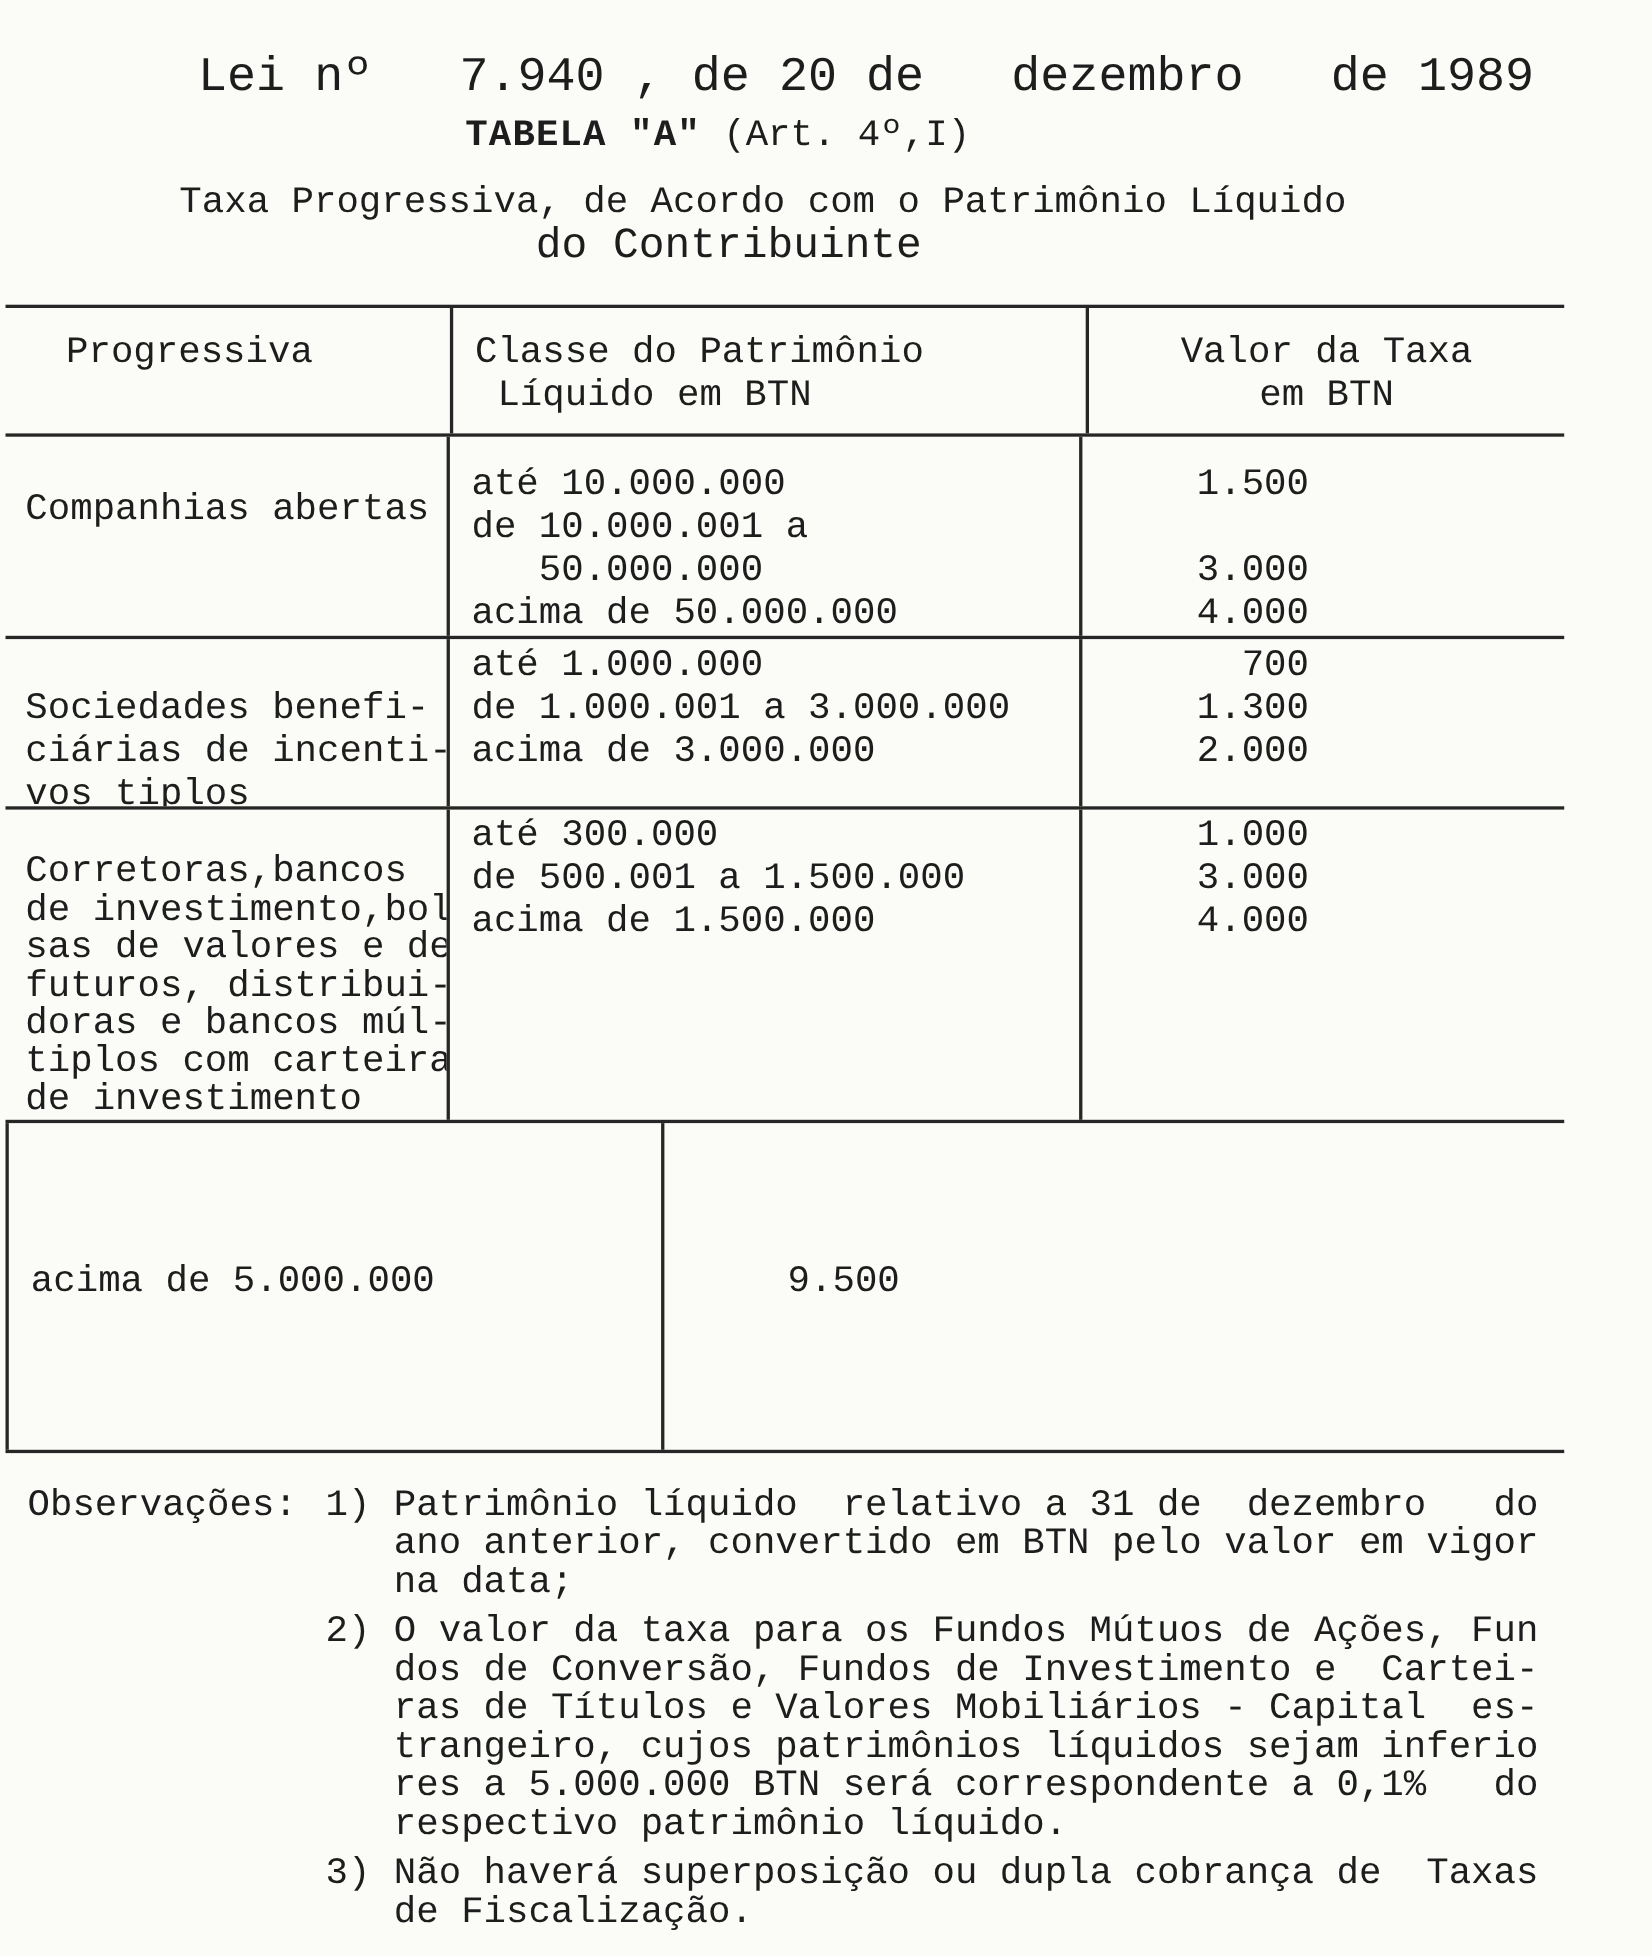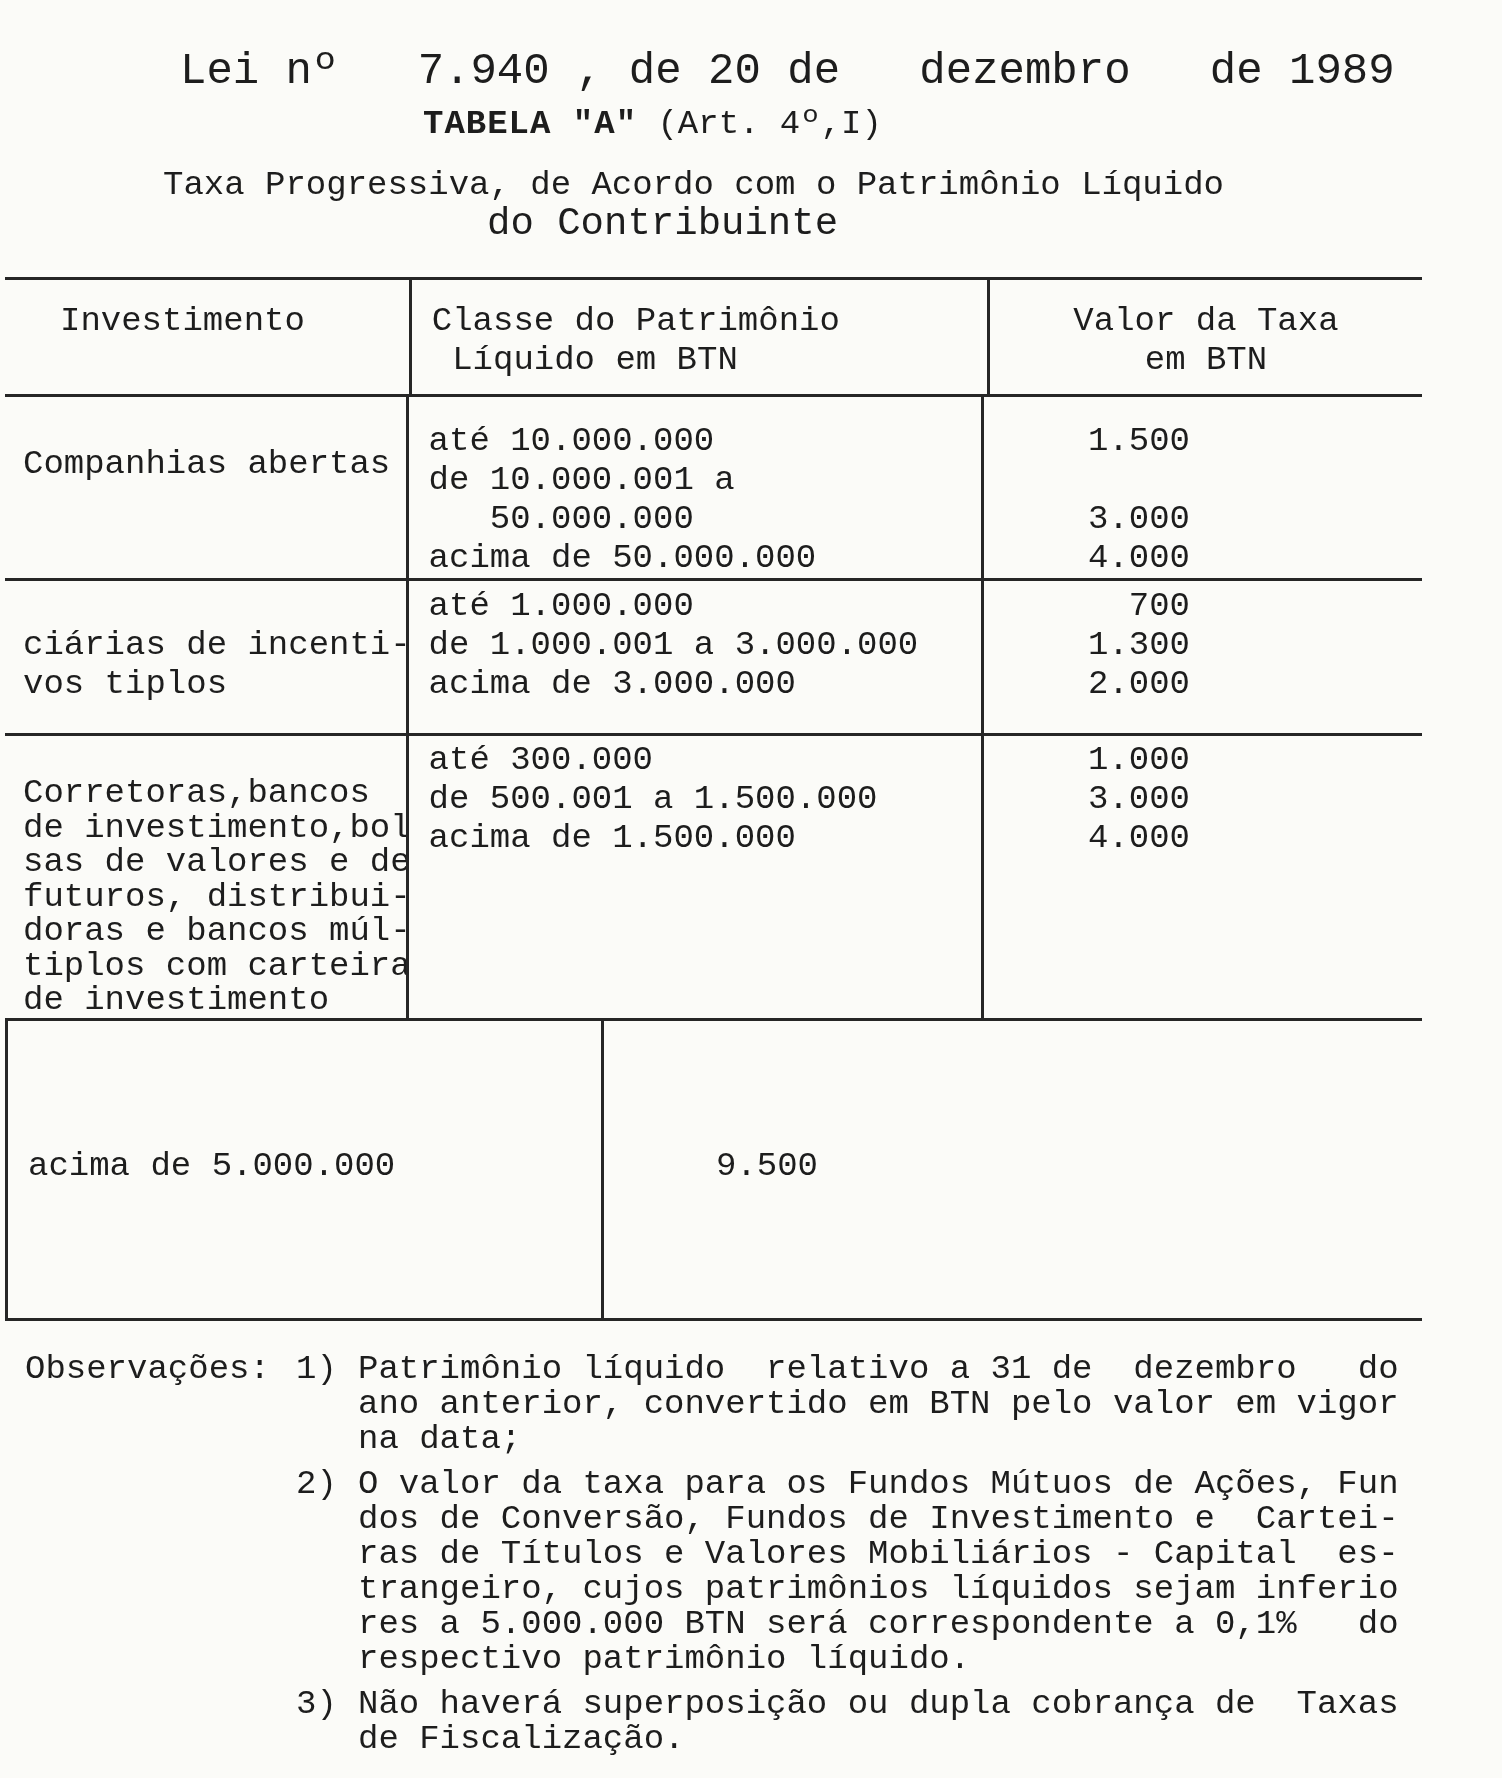--- a/index.html
+++ b/index.html
@@ -72,21 +72,21 @@
 
 <div class="abs law-line pre">Lei nº   7.940 , de 20 de   dezembro   de 1989</div>
 <div class="abs tabela-line pre"><b>TABELA "A"</b><span> (Art. 4º,I)</span></div>
 <div class="abs subtitle1 pre">Taxa Progressiva, de Acordo com o Patrimônio Líquido</div>
 <div class="abs subtitle2 pre">do Contribuinte</div>
 
 <div class="abs tax-table">
 
   <div class="trow trow-header">
     <div class="cell c1 h-c1 lh39">
-      <span class="line">Investimento</span>
+      <span class="line">Progressiva</span>
     </div>
     <div class="cell c2 h-c2 lh39">
       <span class="line">Classe do Patrimônio</span>
       <span class="line"> Líquido em BTN</span>
     </div>
     <div class="cell c3 h-c3 lh39">
       <span class="line">Valor da Taxa</span>
       <span class="line">em BTN</span>
     </div>
   </div>
@@ -104,20 +104,21 @@
     <div class="cell c3 r0-c3 lh39">
       <span class="line">1.500</span>
       <span class="line"></span>
       <span class="line">3.000</span>
       <span class="line">4.000</span>
     </div>
   </div>
 
   <div class="trow trow-r1">
     <div class="cell c1 r1-c1 lh39">
+      <span class="line">Sociedades benefi-</span>
       <span class="line">ciárias de incenti-</span>
       <span class="line">vos tiplos</span>
     </div>
     <div class="cell c2 r1-c2 lh39">
       <span class="line">até 1.000.000</span>
       <span class="line">de 1.000.001 a 3.000.000</span>
       <span class="line">acima de 3.000.000</span>
     </div>
     <div class="cell c3 r1-c3 lh39">
       <span class="line">700</span>

